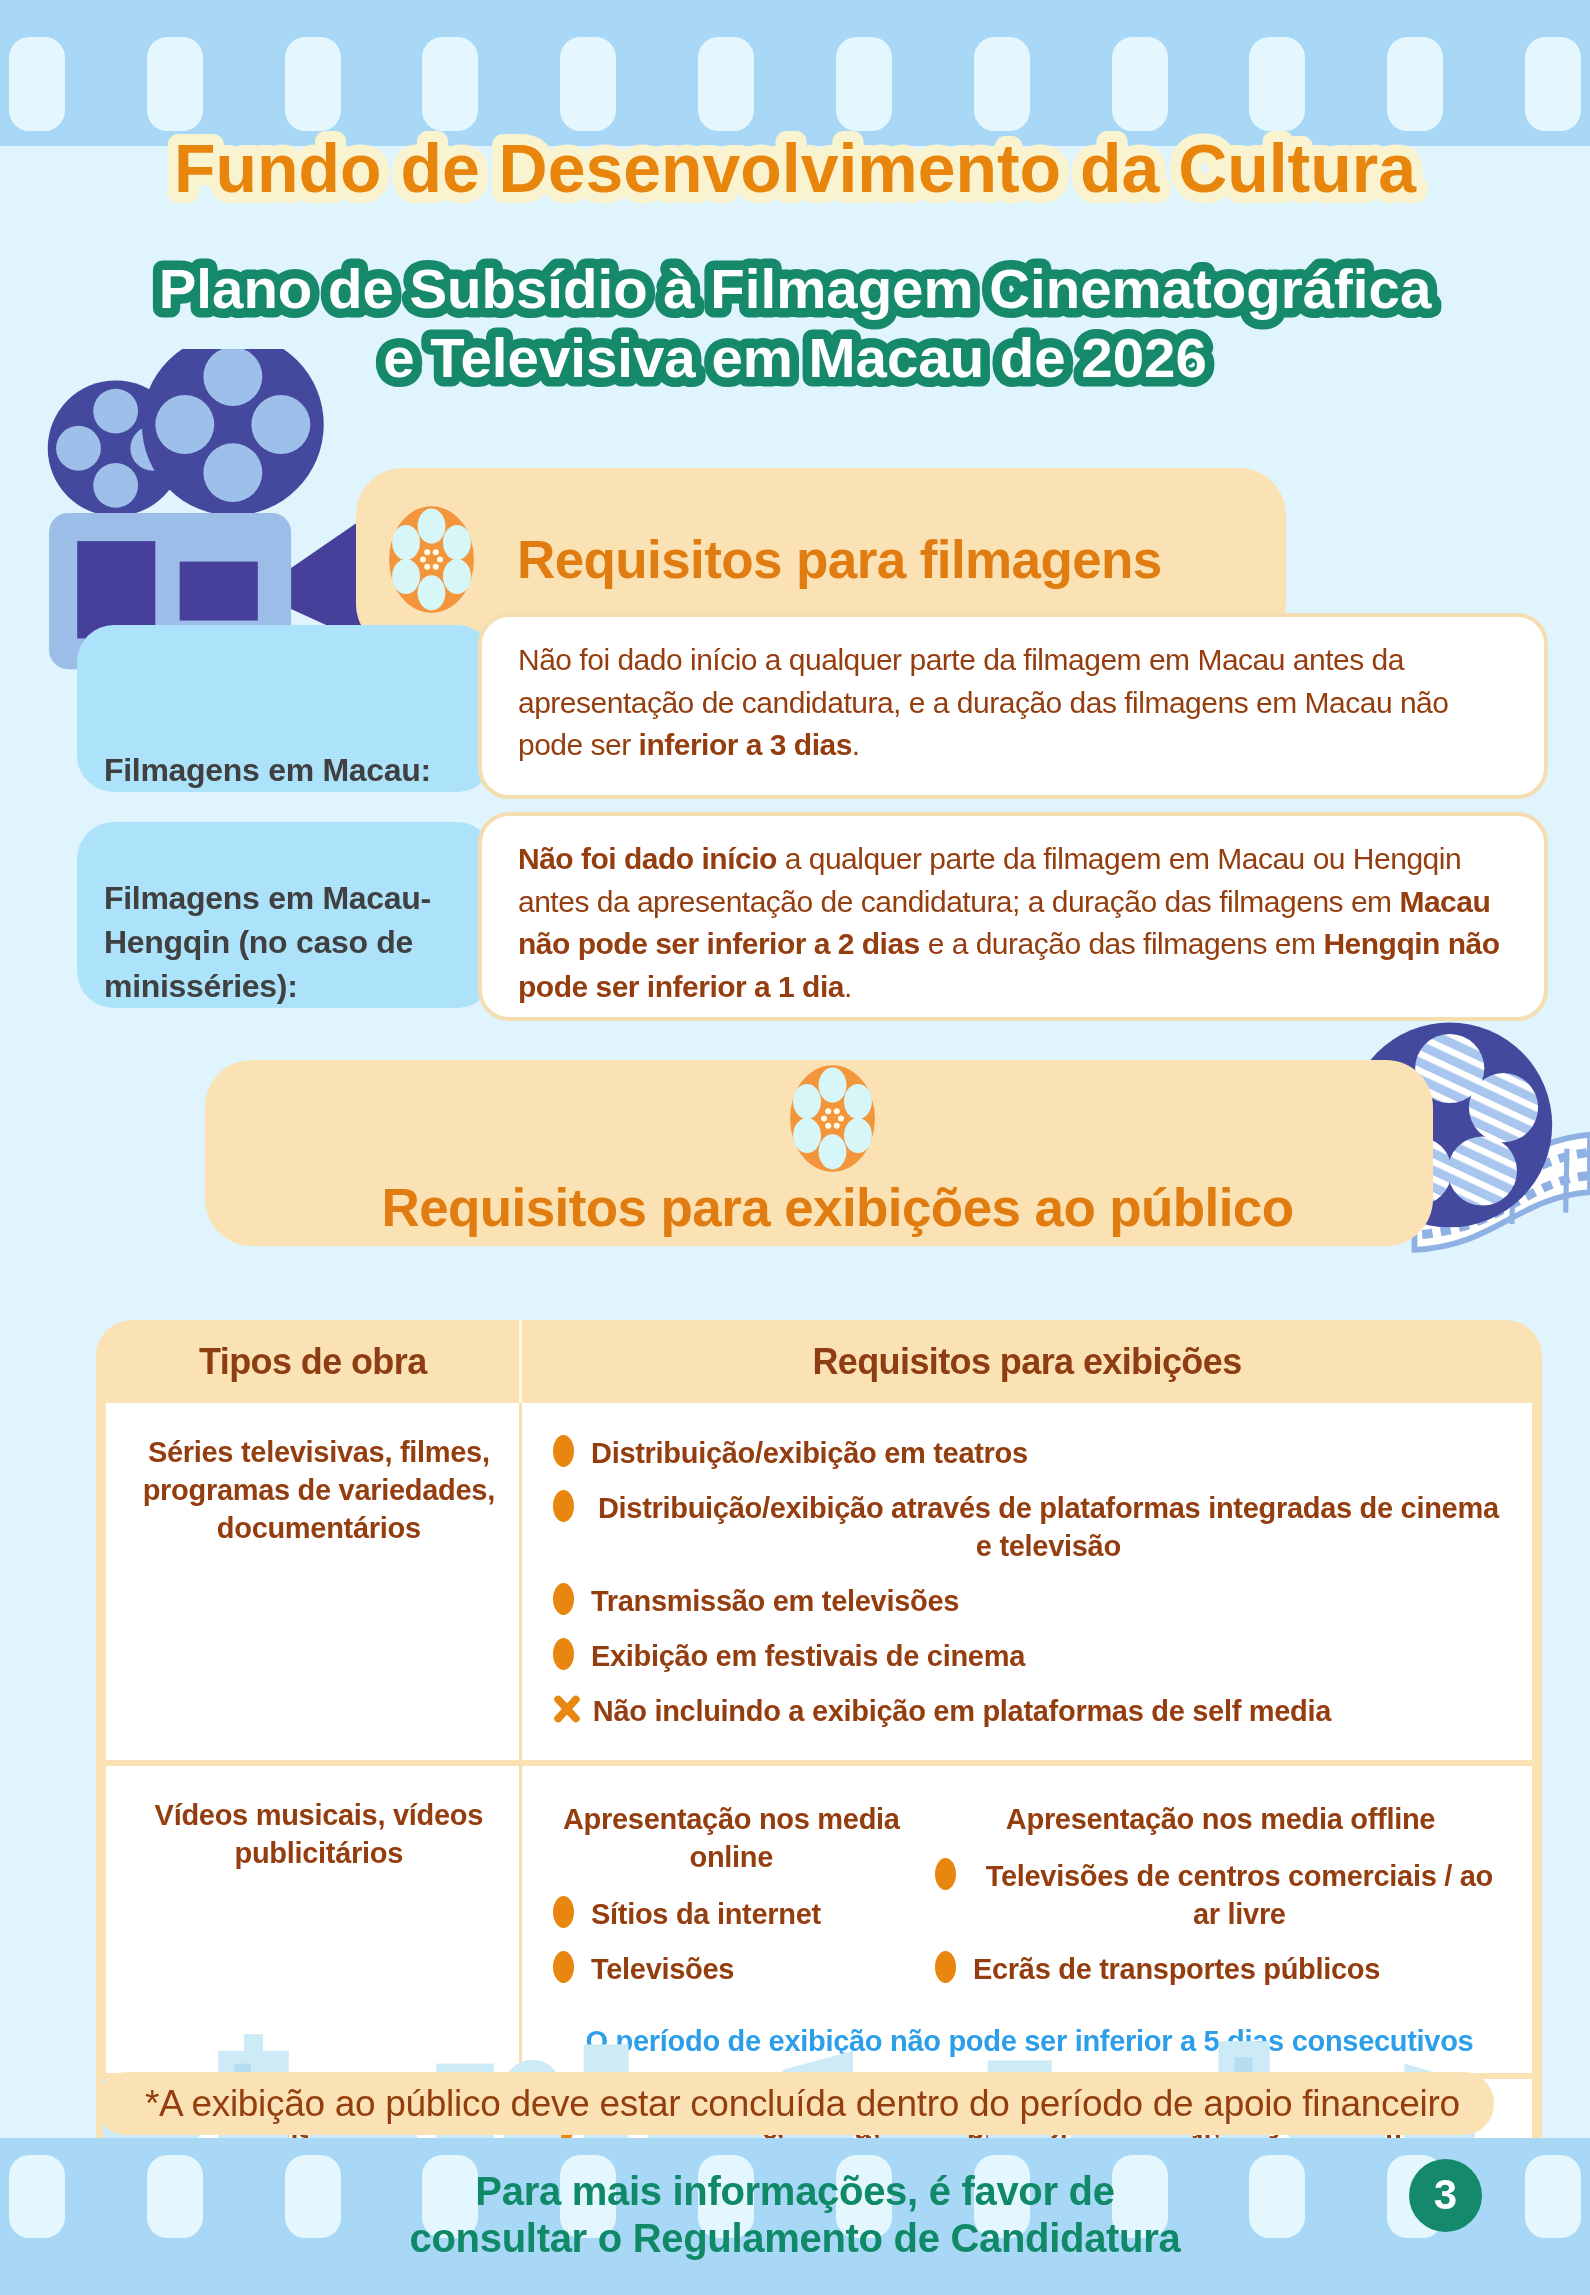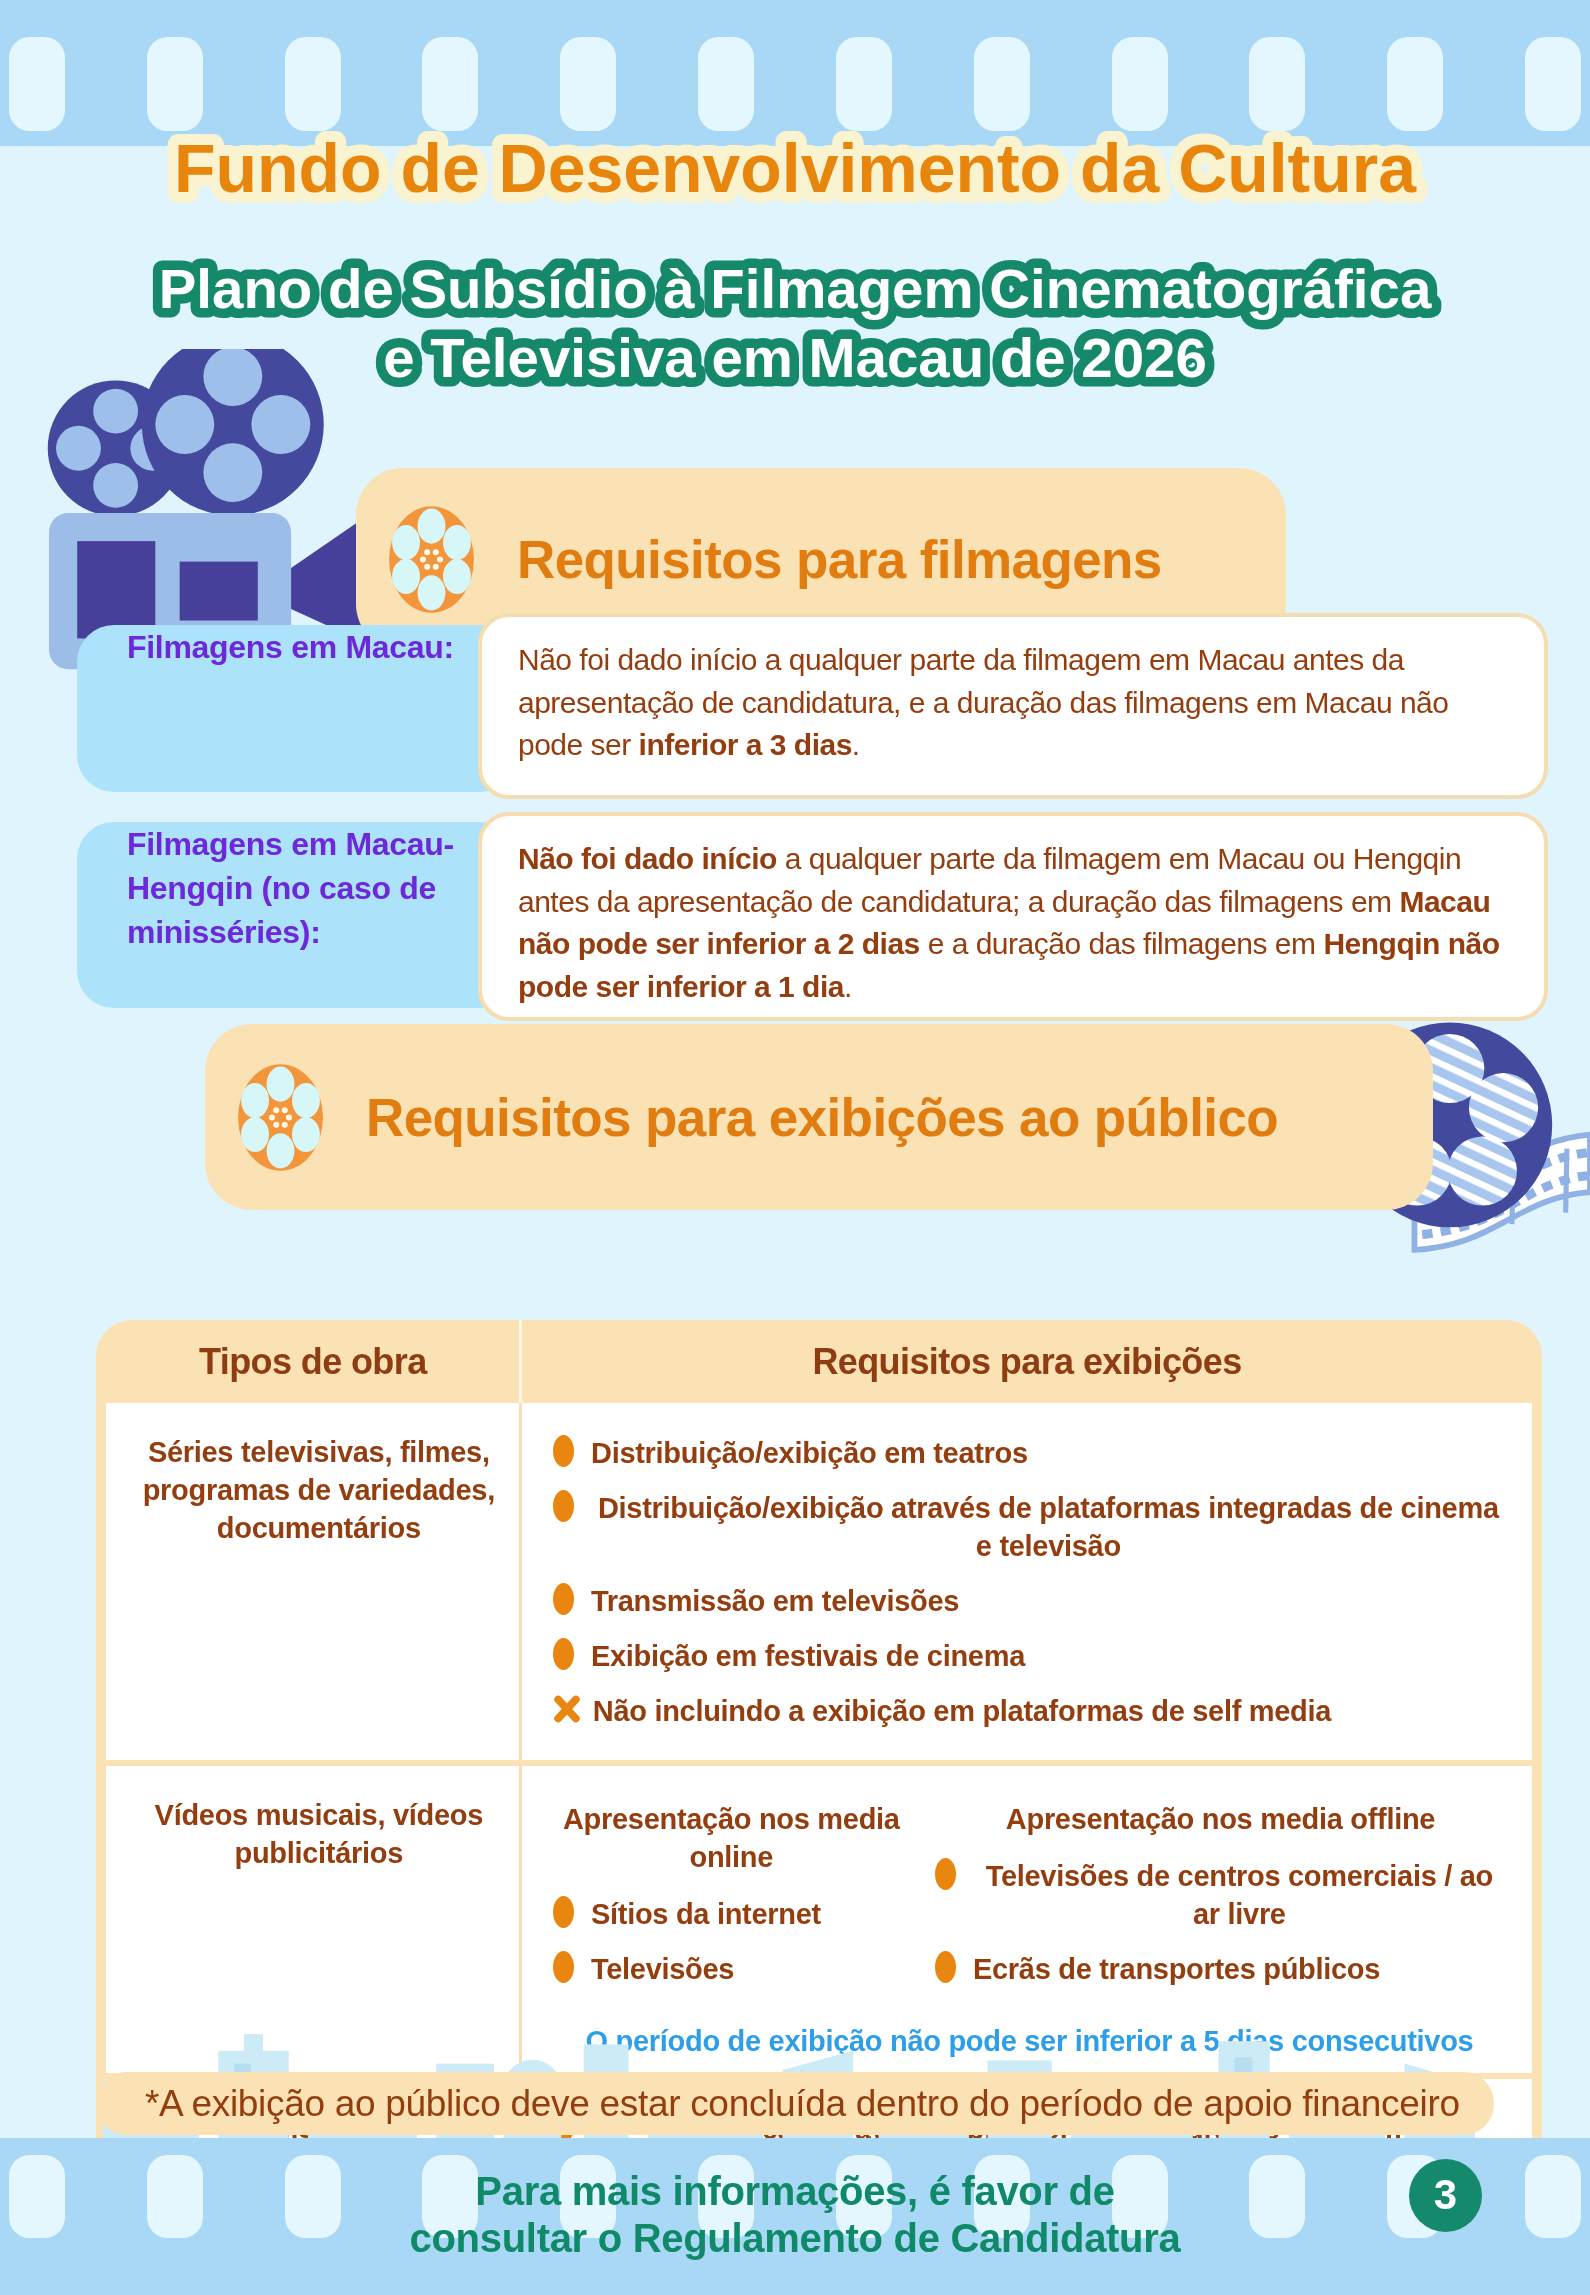--- a/index.html
+++ b/index.html
@@ -24,27 +24,27 @@
   .t-sub{font-family:"Liberation Sans",sans-serif;font-weight:bold;font-size:88px;
          fill:#ffffff;stroke:#17896b;stroke-width:30px;stroke-linejoin:round;paint-order:stroke fill;}
 
   
   .projector{position:absolute;left:31px;top:349px;}
   .reel-right{position:absolute;left:1312px;top:1000px;}
 
   
   .banner{position:absolute;background:#fae2b4;border-radius:47px;display:flex;align-items:center;}
   .banner1{left:356px;top:468px;width:930px;height:183px;}
-  .banner2{left:205px;top:1024px;width:1228px;height:186px;}
+  .banner2{left:205px;top:1060px;width:1228px;height:186px;flex-direction:column;}
   .banner .reel{margin-left:27px;flex:none;}
   .banner .banner-label{color:#e07c10;font-weight:bold;font-size:53px;margin-left:37px;letter-spacing:-0.6px;white-space:nowrap;}
 
   
-  .label-box{position:absolute;background:#ace3fa;border-radius:37px;display:flex;align-items:flex-start;
-             color:#6d28d9;font-weight:bold;font-size:32px;line-height:1.38;letter-spacing:-0.3px;padding-left:23px;}
+  .label-box{position:absolute;background:#ace3fa;border-radius:37px;display:flex;align-items:flex-end;
+             color:#404040;font-weight:bold;font-size:32px;line-height:1.38;letter-spacing:-0.3px;}
   .label-box .lbl{padding:0 19px 0 27px;}
   .label1{left:77px;top:625px;width:417px;height:167px;}
   .label2{left:77px;top:822px;width:417px;height:186px;}
   .white-box{position:absolute;background:#ffffff;border:4.5px solid #f4ddb0;border-radius:31px;
              color:#943e10;font-size:30px;line-height:1.42;letter-spacing:-0.5px;}
   .white-box .para{margin:0;padding:22px 33px 19px 36px;font-weight:500;}
   .white-box .seg{font-weight:500;}
   .white-box .seg.bold{font-weight:800;}
   .box1{left:478px;top:613px;width:1070px;height:186px;box-sizing:border-box;}
   .box2{left:478px;top:812px;width:1070px;height:209px;box-sizing:border-box;}

